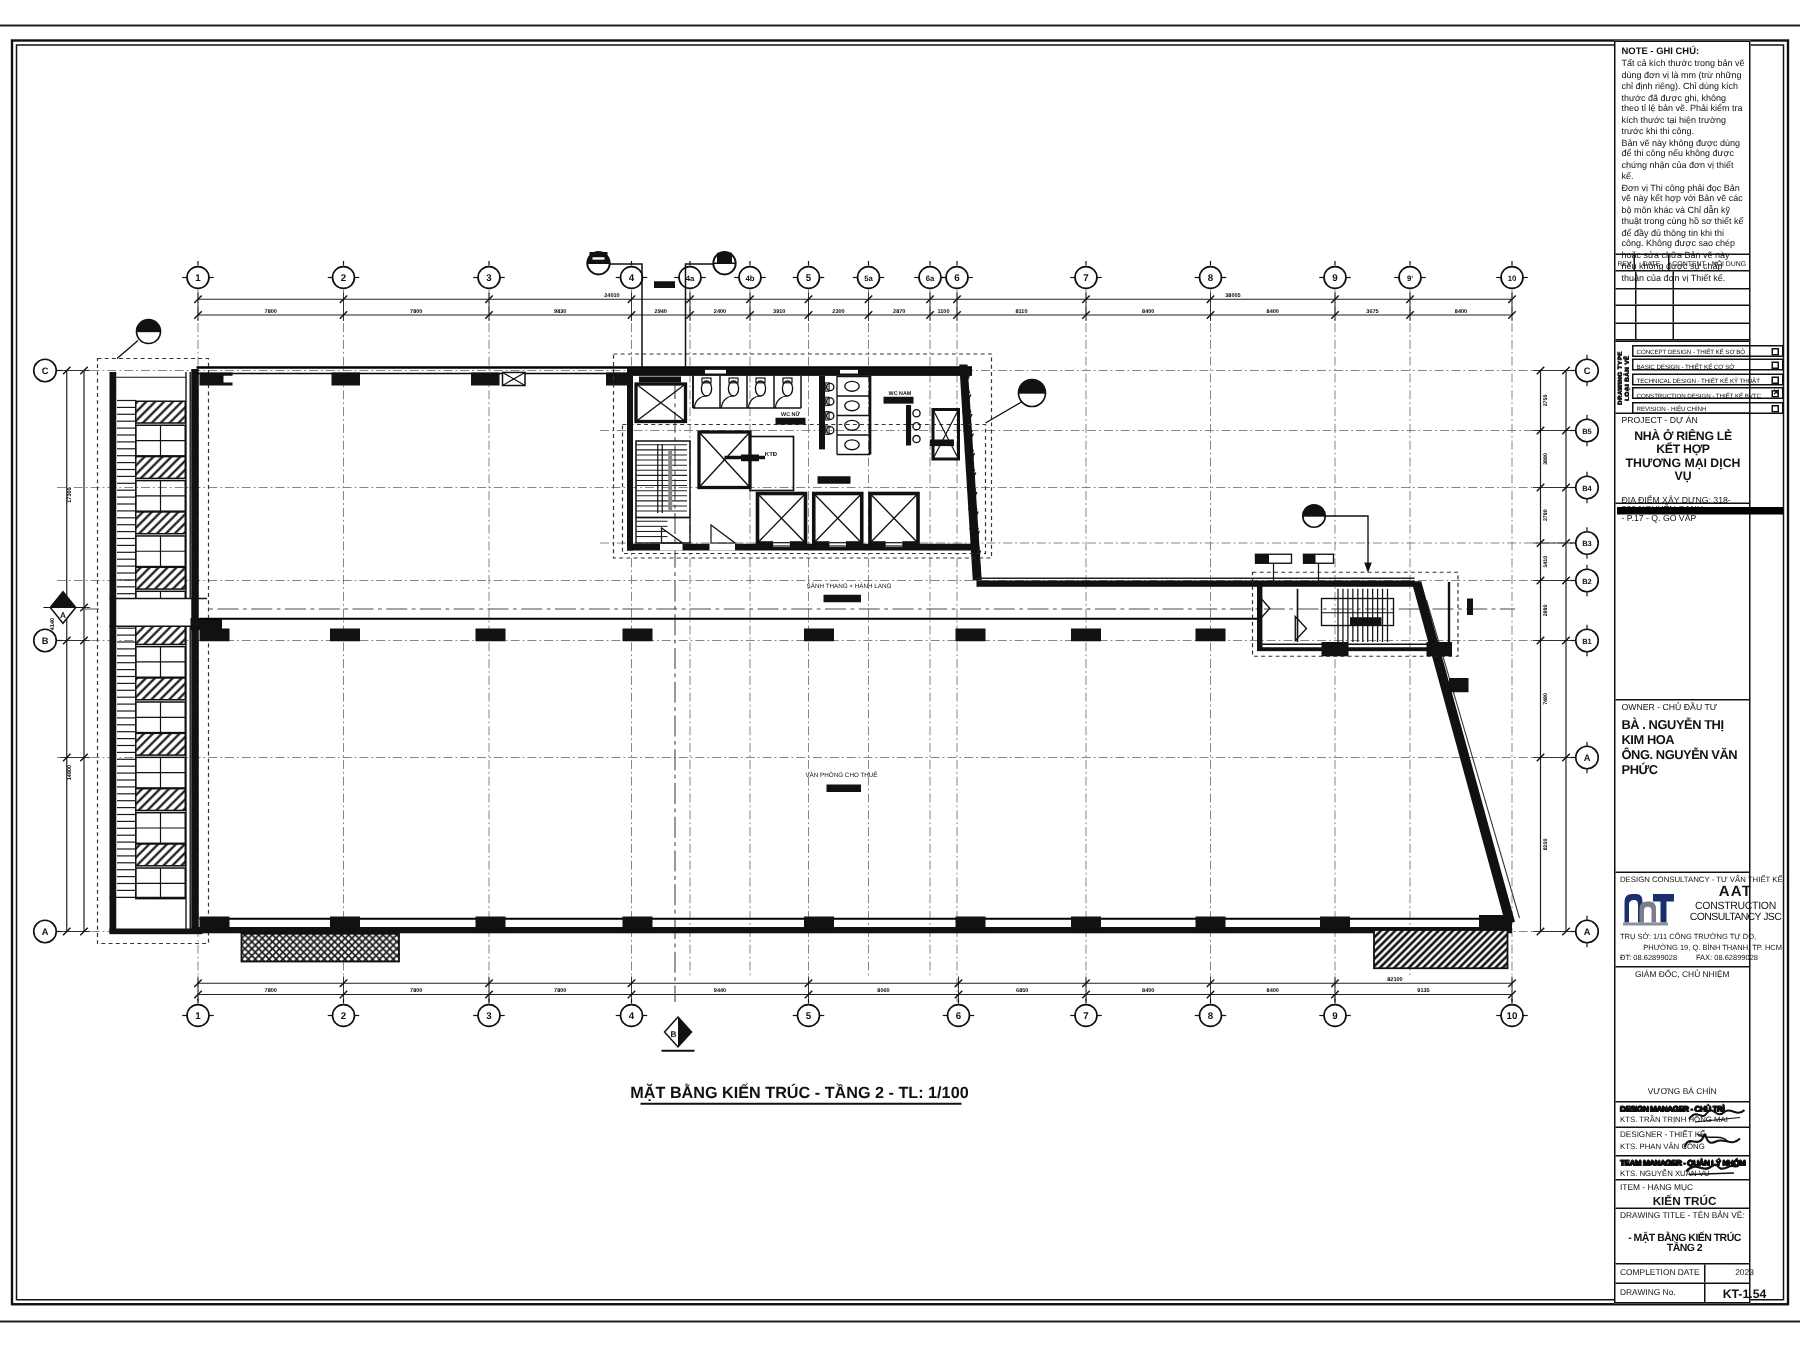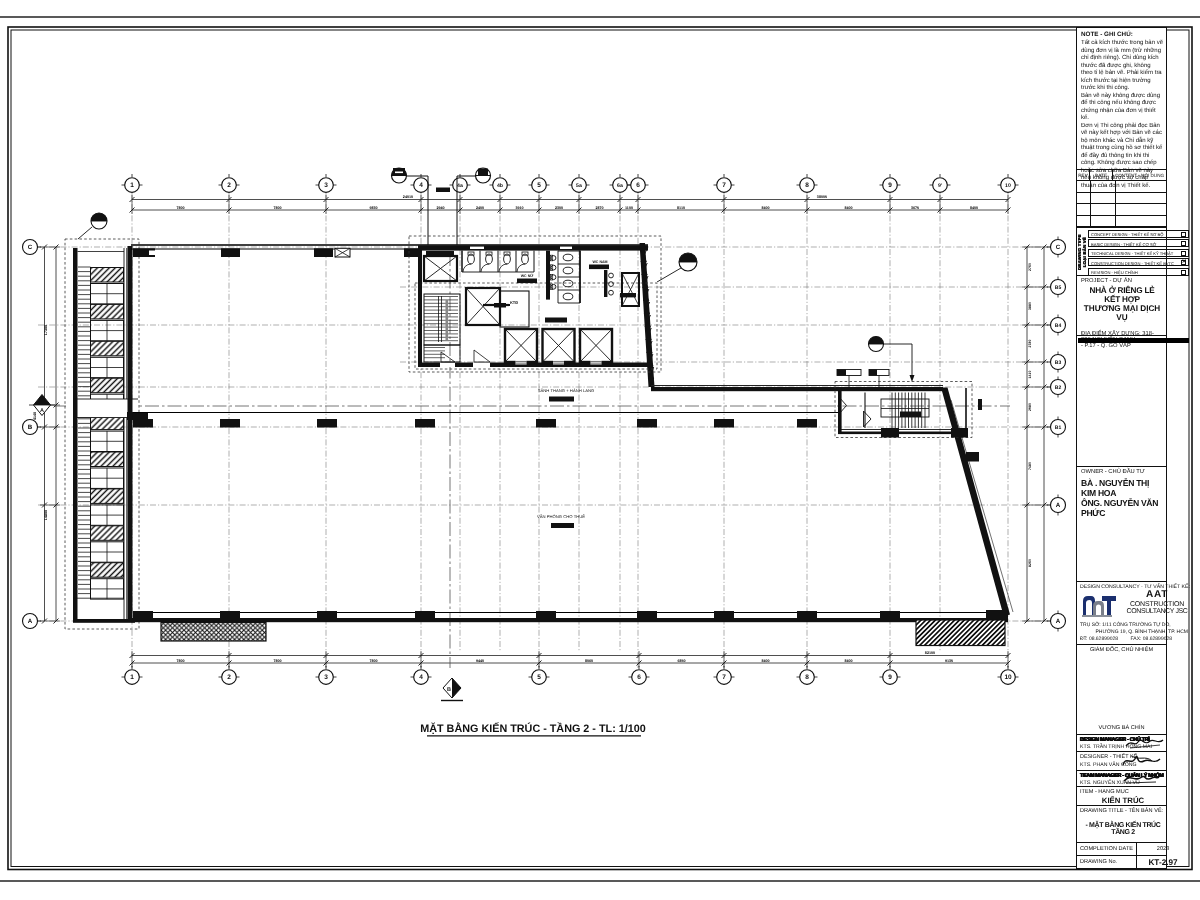--- a/index.html
+++ b/index.html
@@ -1061,15 +1061,15 @@
 
 <div style="position:absolute;left:0;top:815px;width:100%;height:13px;border-bottom:1.4px solid #111;box-sizing:border-box">
         <div style="position:absolute;left:3px;top:3px;font-size:5.6px">COMPLETION DATE</div>
         <div style="position:absolute;left:59px;top:0;height:100%;border-left:1.4px solid #111"></div>
         <div style="position:absolute;left:59px;top:3px;width:54px;text-align:center;font-size:5.6px">2023</div>
       </div>
 
 <div style="position:absolute;left:0;top:828px;width:100%;height:12px;box-sizing:border-box">
         <div style="position:absolute;left:3px;top:2.5px;font-size:5.6px">DRAWING No.</div>
         <div style="position:absolute;left:59px;top:0;height:100%;border-left:1.4px solid #111"></div>
-        <div style="position:absolute;left:59px;top:1.5px;width:54px;text-align:center;font-size:8.2px;font-weight:bold">KT-2.97</div>
+        <div style="position:absolute;left:59px;top:1.5px;width:54px;text-align:center;font-size:8.2px;font-weight:bold">KT-1.54</div>
       </div>
 </div>
 </div>
 </body></html>

